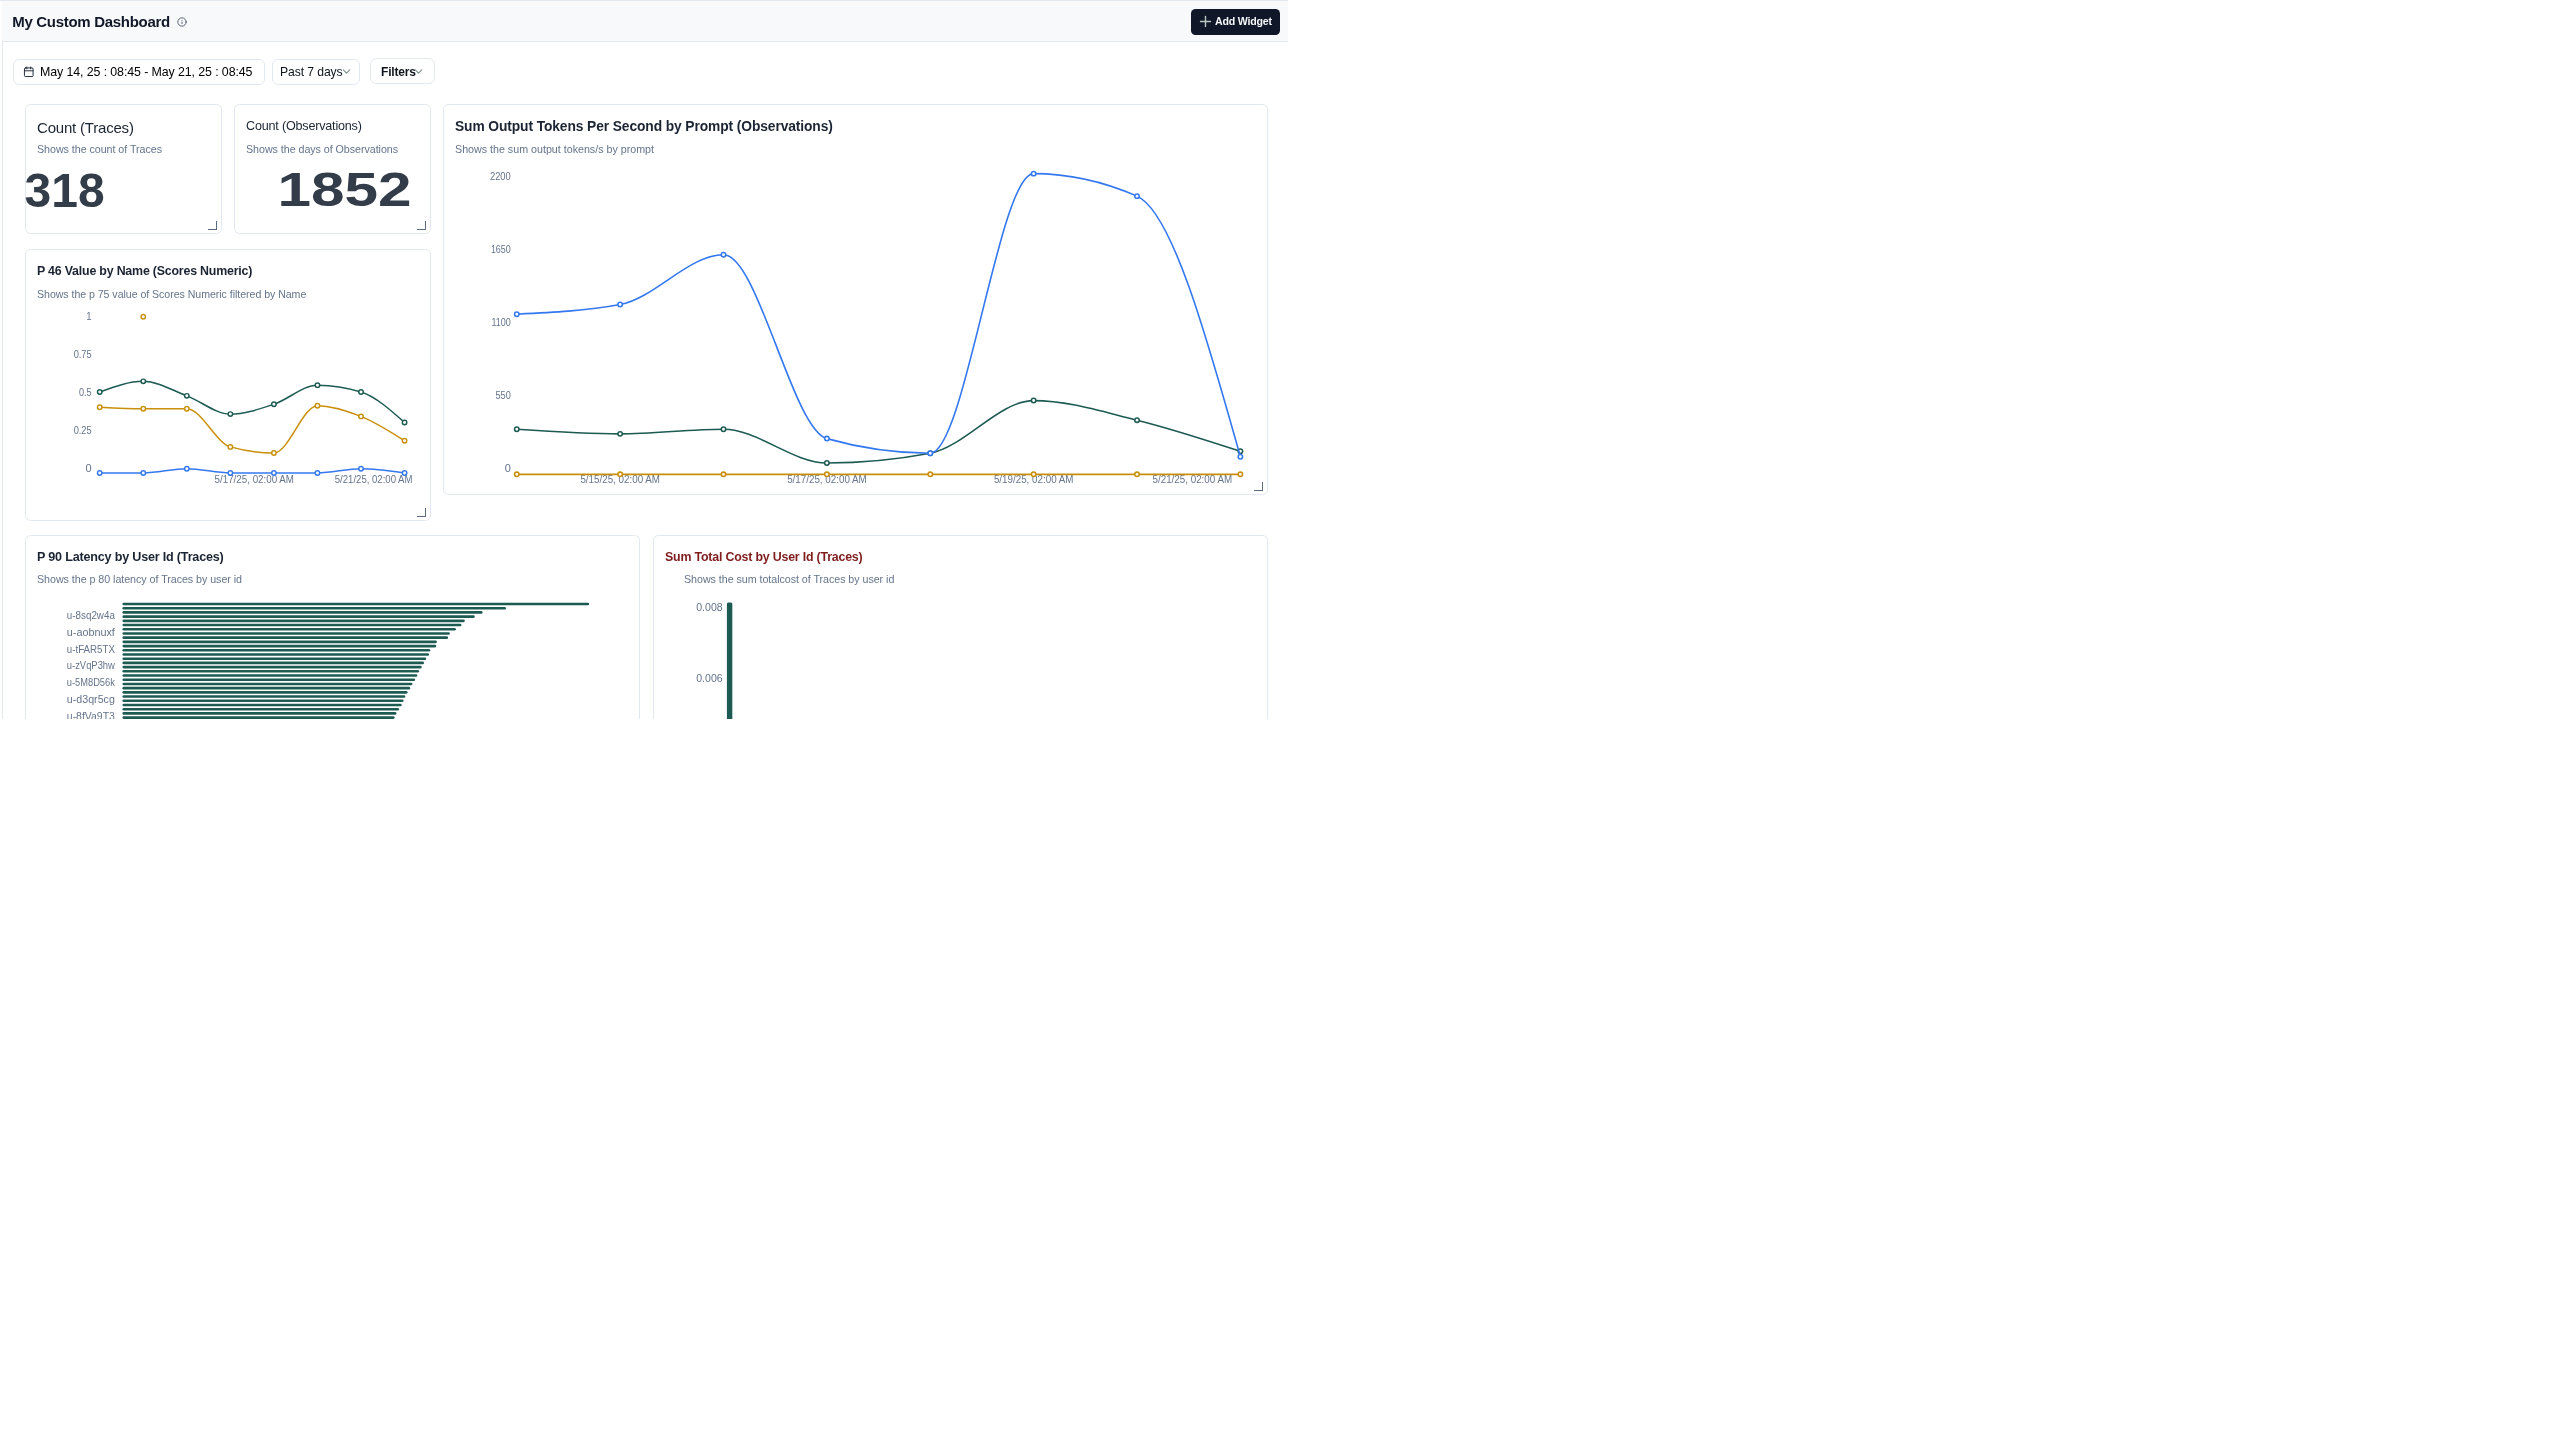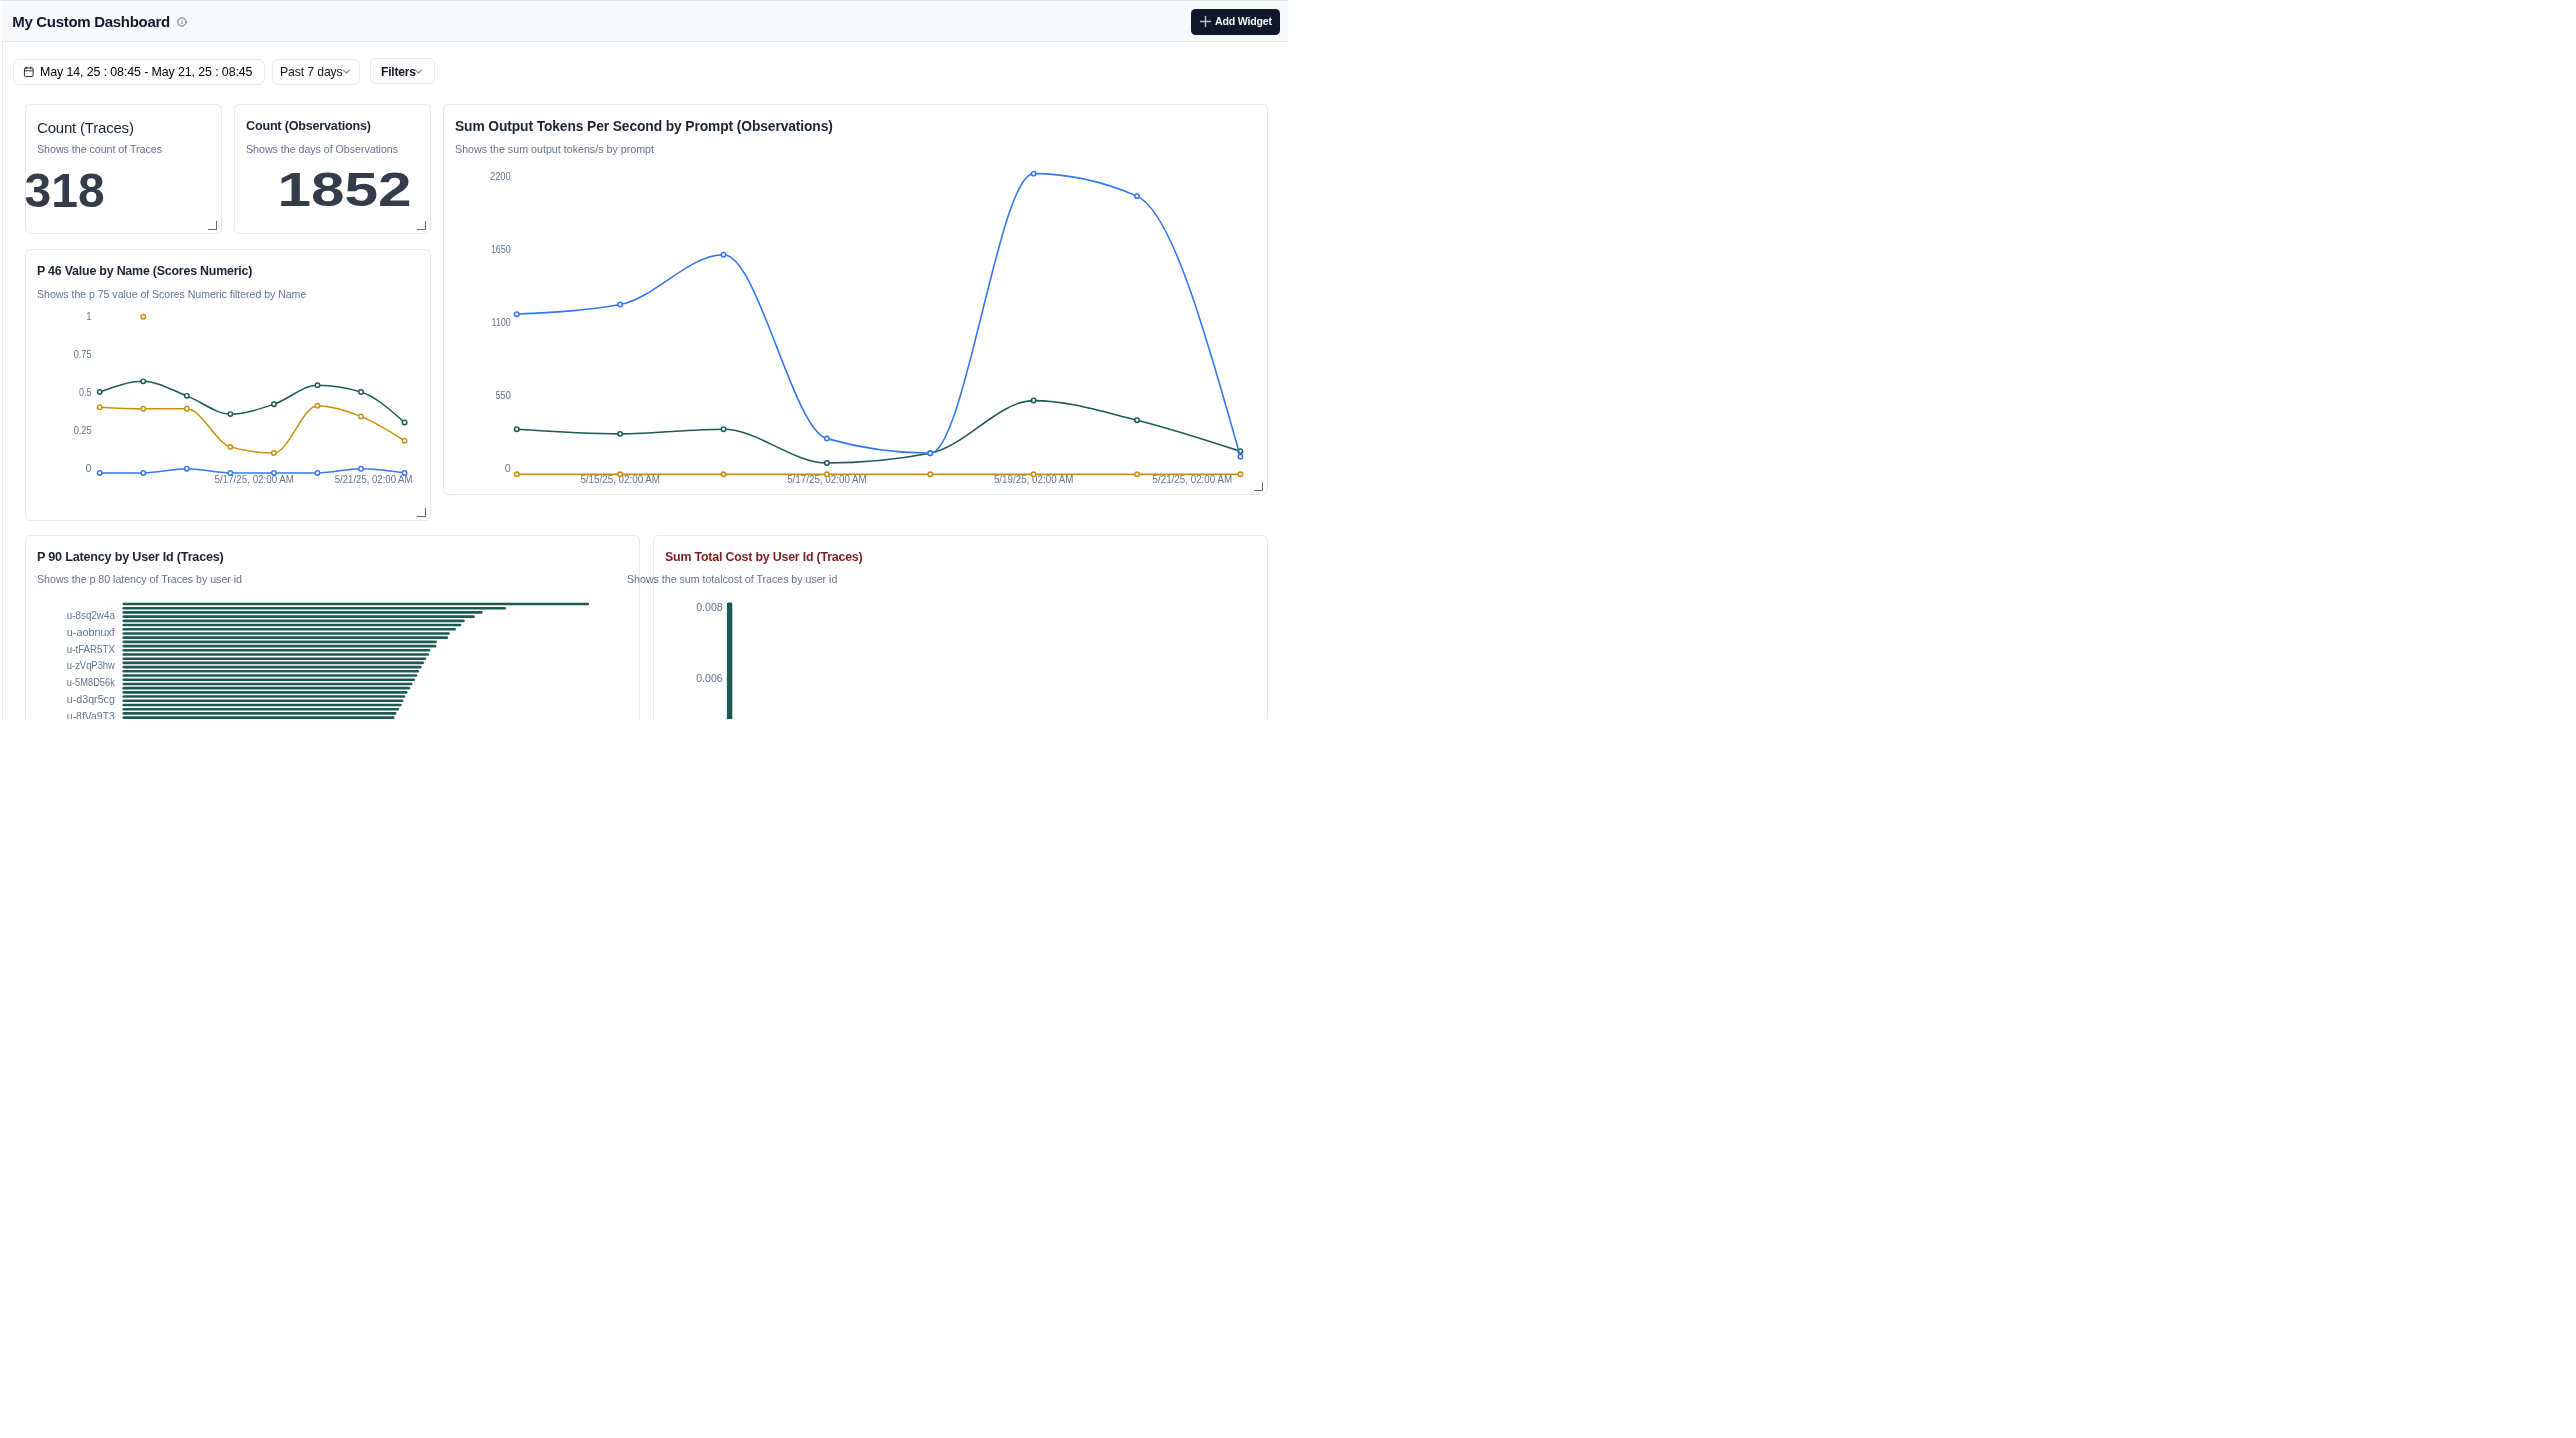--- a/index.html
+++ b/index.html
@@ -42,21 +42,21 @@
 <svg style="position:absolute;left:412px;top:64px" width="13" height="13" viewBox="0 0 24 24" fill="none" stroke="#7a9189" stroke-width="2" stroke-linecap="round" stroke-linejoin="round">
     <path d="m6 9 6 6 6-6"></path>
   </svg>
 
 <div style="position:absolute;left:24.5px;top:103px;width:197px;height:130px;background:#fff;border:0.8px solid #e3e8f0;border-radius:5.4px;box-sizing:border-box"></div>
 <div style="position:absolute;left:37px;top:118px;width:173px;font-size:15px;font-weight:400;color:#1b2433;letter-spacing:-0.2px;white-space:nowrap">Count (Traces)</div>
 <div style="position:absolute;left:37px;top:142px;width:173px;font-size:10.7px;letter-spacing:-0.04px;color:#64748b;white-space:nowrap">Shows the count of Traces</div>
 <div style="position:absolute;left:24.5px;top:162px;width:197px;font-size:48px;font-weight:700;color:#333c49;text-align:left">318</div>
 <div style="position:absolute;left:208px;top:220px;width:7.7px;height:7.7px;border-right:1.5px solid #5b6b80;border-bottom:1.5px solid #5b6b80"></div>
 <div style="position:absolute;left:234px;top:103px;width:197px;height:130px;background:#fff;border:0.8px solid #e3e8f0;border-radius:5.4px;box-sizing:border-box"></div>
-<div style="position:absolute;left:246px;top:118px;width:172px;font-size:12.6px;font-weight:700;color:#1b2433;letter-spacing:-0.2px;white-space:nowrap">Count (Observations)</div>
+<div style="position:absolute;left:246px;top:118px;width:172px;font-size:12.6px;font-weight:400;color:#1b2433;letter-spacing:-0.2px;white-space:nowrap">Count (Observations)</div>
 <div style="position:absolute;left:246px;top:142px;width:172px;font-size:10.7px;letter-spacing:-0.04px;color:#64748b;white-space:nowrap">Shows the days of Observations</div>
 <div style="position:absolute;left:246px;top:160px;width:197px;font-size:49px;transform:scaleX(1.23);font-weight:700;color:#333c49;text-align:center">1852</div>
 <div style="position:absolute;left:417px;top:220px;width:7.7px;height:7.7px;border-right:1.5px solid #5b6b80;border-bottom:1.5px solid #5b6b80"></div>
 <div style="position:absolute;left:443px;top:103px;width:825px;height:391px;background:#fff;border:0.8px solid #e3e8f0;border-radius:5.4px;box-sizing:border-box"></div>
 <div style="position:absolute;left:455px;top:118px;width:800px;font-size:13.8px;font-weight:600;color:#1b2433;letter-spacing:-0.1px;white-space:nowrap">Sum Output Tokens Per Second by Prompt (Observations)</div>
 <div style="position:absolute;left:455px;top:142px;width:800px;font-size:10.7px;letter-spacing:0px;color:#64748b;white-space:nowrap">Shows the sum output tokens/s by prompt</div>
 <svg style="position:absolute;left:443px;top:103px" width="825" height="391" viewBox="0 0 1078 511">
     <text x="88.5" y="99.4" text-anchor="end" font-size="15" fill="#64748b" textLength="27.3" lengthAdjust="spacingAndGlyphs">2200</text>
     <text x="88.5" y="194.7" text-anchor="end" font-size="15" fill="#64748b" textLength="26" lengthAdjust="spacingAndGlyphs">1650</text>
     <text x="88.5" y="289.9" text-anchor="end" font-size="15" fill="#64748b" textLength="25.3" lengthAdjust="spacingAndGlyphs">1100</text>
@@ -173,19 +173,19 @@
     <text x="117.5" y="109.3" text-anchor="end" font-size="15" fill="#64748b" textLength="62.82000000000001" lengthAdjust="spacingAndGlyphs">u-8sq2w4a</text>
     <text x="117.5" y="131.3" text-anchor="end" font-size="15" fill="#64748b" textLength="62.82000000000001" lengthAdjust="spacingAndGlyphs">u-aobnuxf</text>
     <text x="117.5" y="153.3" text-anchor="end" font-size="15" fill="#64748b" textLength="62.82000000000001" lengthAdjust="spacingAndGlyphs">u-tFAR5TX</text>
     <text x="117.5" y="175.3" text-anchor="end" font-size="15" fill="#64748b" textLength="62.82000000000001" lengthAdjust="spacingAndGlyphs">u-zVqP3hw</text>
     <text x="117.5" y="197.3" text-anchor="end" font-size="15" fill="#64748b" textLength="62.82000000000001" lengthAdjust="spacingAndGlyphs">u-5M8D56k</text>
     <text x="117.5" y="219.3" text-anchor="end" font-size="15" fill="#64748b" textLength="62.82000000000001" lengthAdjust="spacingAndGlyphs">u-d3qr5cg</text>
     <text x="117.5" y="241.3" text-anchor="end" font-size="15" fill="#64748b" textLength="62.82000000000001" lengthAdjust="spacingAndGlyphs">u-8fVa9T3</text>
   </svg>
 <div style="position:absolute;left:653px;top:534px;width:615px;height:276px;background:#fff;border:0.8px solid #e3e8f0;border-radius:5.4px;box-sizing:border-box"></div>
 <div style="position:absolute;left:665px;top:549px;width:591px;font-size:12.4px;font-weight:700;color:#7f1d1d;letter-spacing:-0.2px;white-space:nowrap">Sum Total Cost by User Id (Traces)</div>
-<div style="position:absolute;left:627px;top:572px;width:591px;font-size:10.7px;letter-spacing:-0.04px;color:#64748b;white-space:nowrap">Shows the sum totalcost of Traces by user id</div>
+<div style="position:absolute;left:684px;top:572px;width:591px;font-size:10.7px;letter-spacing:-0.04px;color:#64748b;white-space:nowrap">Shows the sum totalcost of Traces by user id</div>
 <svg style="position:absolute;left:653px;top:534px" width="615" height="276" viewBox="0 0 804 360">
     <text x="91.1" y="99.4" text-anchor="end" font-size="15" fill="#64748b" textLength="34.6" lengthAdjust="spacingAndGlyphs">0.008</text>
     <text x="91.1" y="192.2" text-anchor="end" font-size="15" fill="#64748b" textLength="34.6" lengthAdjust="spacingAndGlyphs">0.006</text>
     <rect x="96.6" y="87.7" width="7.1" height="250" rx="2" fill="#1d5a52"></rect>
   </svg>
 
 
 </body></html>

